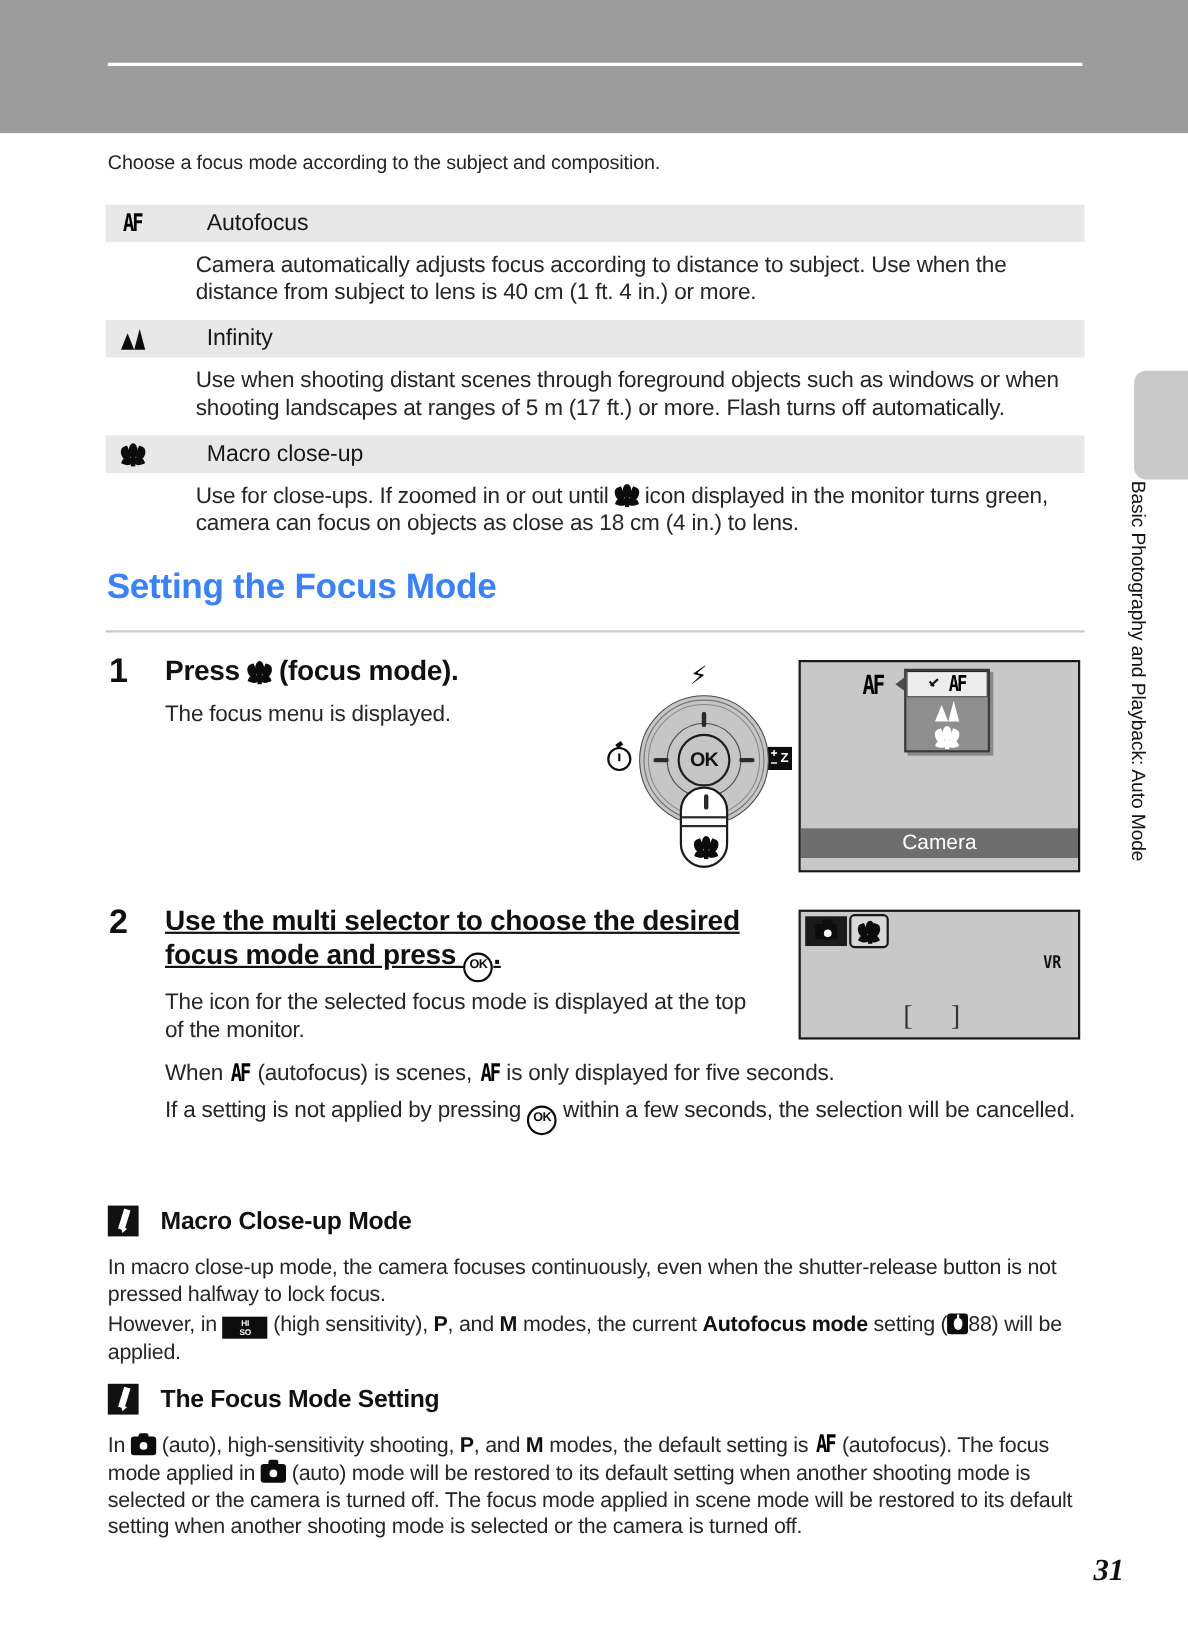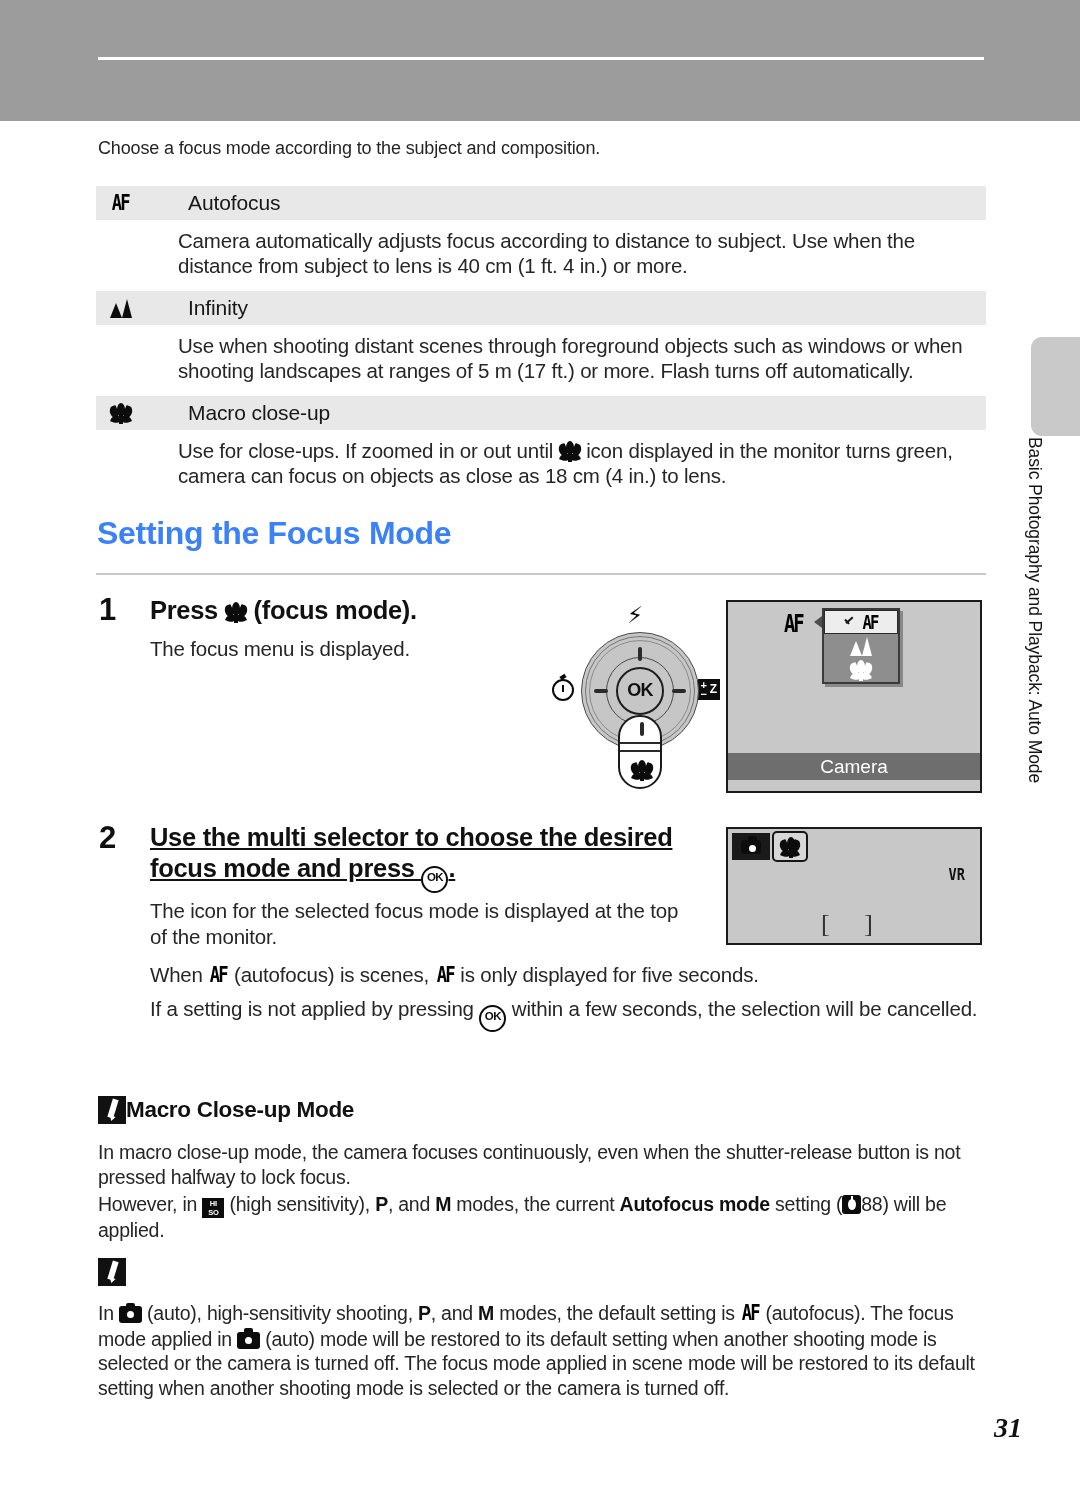--- a/index.html
+++ b/index.html
@@ -98,21 +98,21 @@
     display:inline-block;width:23px;height:17px;background:#0c0c0c;border-radius:3px;
     position:relative;vertical-align:-3px;
   }
   .cam-glyph:before{
     content:"";position:absolute;left:7px;top:-3.5px;width:9px;height:4px;background:#0c0c0c;border-radius:2px 2px 0 0;
   }
   .cam-glyph:after{
     content:"";position:absolute;left:8px;top:5px;width:7px;height:7px;border-radius:50%;background:#ffffff;
   }
   .hiso-glyph{
-    display:inline-block;width:22px;height:20px;background:#0c0c0c;color:#fff;
+    display:inline-block;width:41px;height:20px;background:#0c0c0c;color:#fff;
     font-size:7.5px;font-weight:bold;line-height:9px;text-align:center;vertical-align:-4px;
     font-family:"Liberation Sans", sans-serif;padding-top:1px;box-sizing:border-box;
   }
   .ref-glyph{
     display:inline-block;width:19px;height:19px;background:#0c0c0c;border-radius:3px;
     position:relative;vertical-align:-3px;
   }
   .ref-glyph:after{
     content:"";position:absolute;left:5.5px;top:4px;width:8px;height:11px;border-radius:50%;
     background:#ffffff;
@@ -273,21 +273,21 @@
     transform:scaleX(0.85);
   }
   .mon2-brackets{
     position:absolute;left:0;right:0;top:80px;text-align:center;
     font-size:26px;color:#333;letter-spacing:14px;
     font-family:"Liberation Serif", serif;
   }
 
   
   .note-head{
-    position:absolute;display:flex;align-items:center;gap:0;
+    position:absolute;display:flex;align-items:center;gap:20px;
   }
   .pencil-box{
     width:28px;height:28px;background:#111111;position:relative;flex:0 0 28px;
   }
   .pencil-box:before{
     content:"";position:absolute;left:12px;top:3px;width:5.5px;height:19px;background:#ffffff;
     transform:rotate(17deg);
   }
   .pencil-box:after{
     content:"";position:absolute;left:10.5px;top:20px;width:0;height:0;
@@ -475,20 +475,21 @@
   <span class="pencil-box"></span>
   <span class="note-title">Macro Close-up Mode</span>
 </div>
 <div class="note-body" style="left:98px;top:1140px;width:888px;">
   <p>In macro close-up mode, the camera focuses continuously, even when the shutter-release button is not pressed halfway to lock focus.</p>
   <p><span>However, in </span><span class="hiso-glyph">HI<br>SO</span><span> (high sensitivity), </span><b>P</b><span>, and </span><b>M</b><span> modes, the current </span><b>Autofocus mode</b><span> setting (</span><span class="ref-glyph"></span><span>88</span><span>) will be applied.</span></p>
 </div>
 
 <div class="note-head" style="left:98px;top:1258px;">
   <span class="pencil-box"></span>
+  <span class="note-title">The Focus Mode Setting</span>
 </div>
 <div class="note-body" style="left:98px;top:1300px;width:888px;">
   <p><span>In </span><span class="cam-glyph"></span><span> (auto), high-sensitivity shooting, </span><b>P</b><span>, and </span><b>M</b><span> modes, the default setting is </span><span class="af-glyph">AF</span><span> (autofocus). The focus mode applied in </span><span class="cam-glyph"></span><span> (auto) mode will be restored to its default setting when another shooting mode is selected or the camera is turned off. The focus mode applied in scene mode will be restored to its default setting when another shooting mode is selected or the camera is turned off.</span></p>
 </div>
 
 <div class="side-tab"></div>
 <div class="side-tab-text">Basic Photography and Playback: Auto Mode</div>
 
 <div class="page-number">31</div>
 

